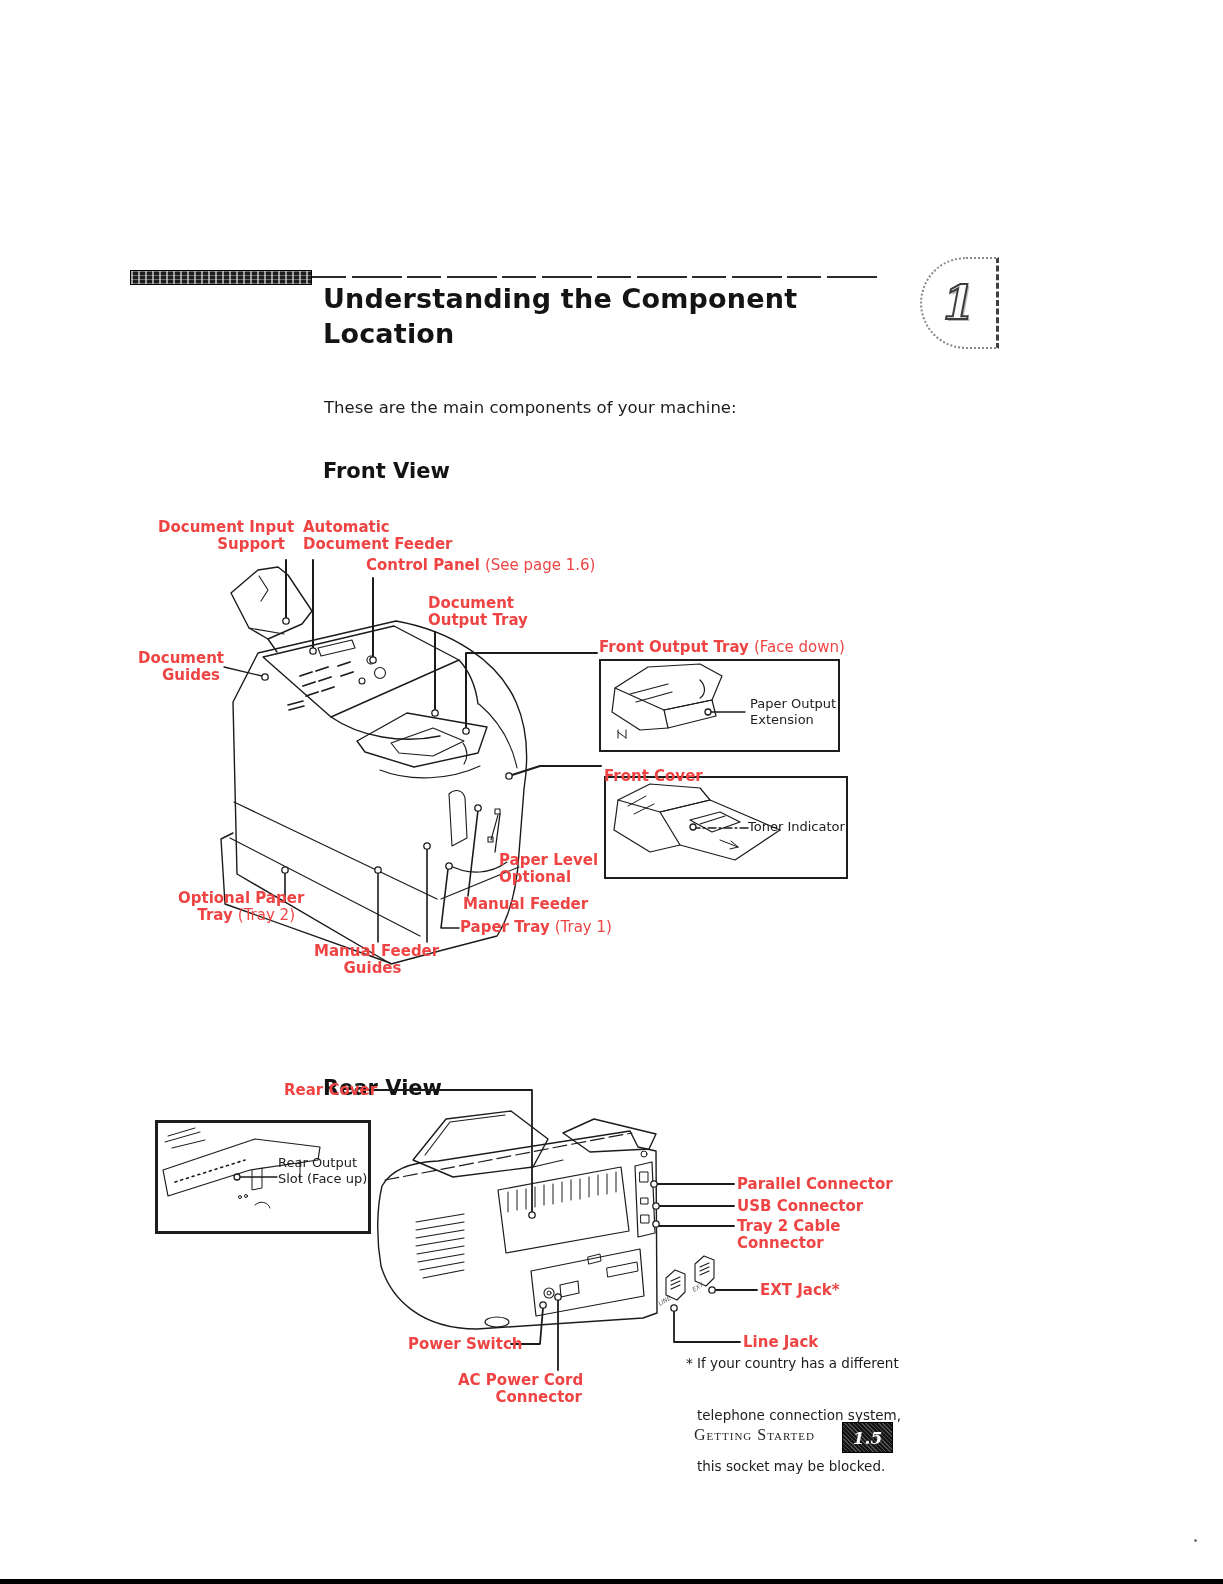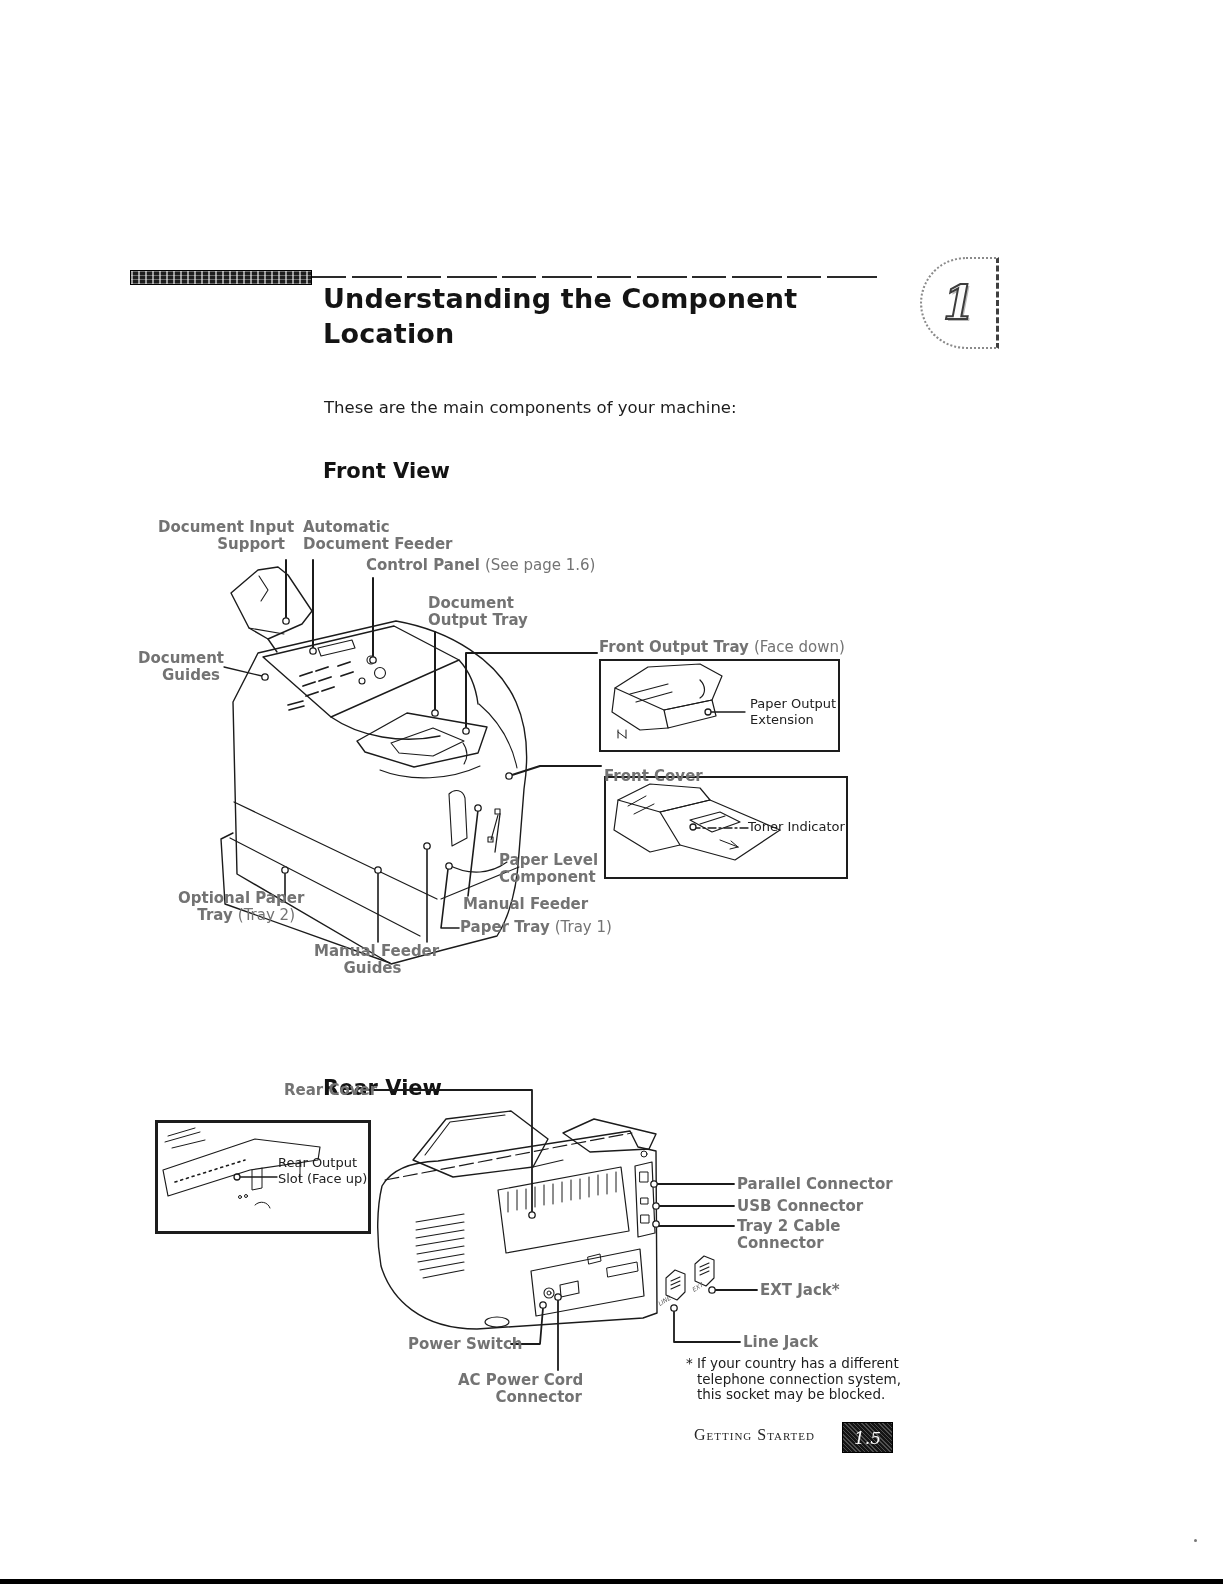--- a/index.html
+++ b/index.html
@@ -38,56 +38,56 @@
     position:absolute; left:323px; top:281px; width:480px;
     font-size:27px; font-weight:bold; line-height:35px; letter-spacing:.2px; color:#141414;
   }
   .intro{
     position:absolute; left:324px; top:398px; font-size:16.5px; color:#1c1c1c; white-space:nowrap;
   }
   .h2{
     position:absolute; font-size:21px; font-weight:bold; color:#131313; white-space:nowrap;
   }
   .lbl{
-    position:absolute; font-size:15px; font-weight:bold; color:#737373;
+    position:absolute; font-size:15px; font-weight:bold; color:#ef4444;
     line-height:16.5px; white-space:nowrap;
   }
   .lbl .note, .note{ font-weight:400; margin-left:5px; }
   .lbl-light{
     position:absolute; font-size:13px; font-weight:400; color:#202020;
     line-height:15.5px; white-space:nowrap;
   }
   .r{ text-align:right; }
   .c{ text-align:center; }
   .footnote{
     position:absolute; left:686px; top:1356px; font-size:13.5px; color:#1c1c1c; line-height:15.5px;
   }
   .footnote div{ white-space:nowrap; }
-  .footnote .ind{ padding-left:11px; }
+  .footnote .ind{ padding-left:11px;margin-top:36px; }
   
   .inset{
     position:absolute; border:2px solid #1d1d1d; background:#fff;
   }
   .inset-thick{ border-width:3px; }
   
   .footer-section{
     position:absolute; left:694px; top:1426px;
     font-variant:small-caps; font-size:16px; letter-spacing:1px; color:#262626; white-space:nowrap;font-family:Liberation Serif, serif;
   }
   .page-badge{
     position:absolute; left:842px; top:1422px; width:49px; height:29px;
     background:
       repeating-linear-gradient(45deg, rgba(255,255,255,.25) 0 1px, transparent 1px 3px),
       #141414;
     border:1px solid #000;
     display:flex; align-items:center; justify-content:center;
   }
   .page-badge .num{
     font-family:"DejaVu Serif","Liberation Serif",serif;
-    font-style:italic; font-weight:normal; font-size:17px; color:#fdfdfd;
+    font-style:italic; font-weight:bold; font-size:17px; color:#fdfdfd;
   }
   .bottom-bar{ position:absolute; left:0; bottom:0; width:100%; height:5px; background:#000; }
   .speck{ position:absolute; left:1194px; top:1539px; width:3px; height:3px; background:#777; border-radius:50%; }
   svg.overlay{ position:absolute; left:0; top:0; pointer-events:none; }
   .jacktag{ font-size:6px; fill:#555; font-style:italic; }
 </style>
 </head>
 <body>
 
 <div class="page">
@@ -349,21 +349,21 @@
     <div>Paper Output</div>
     <div>Extension</div>
   </div>
 
   <div class="lbl" style="left:604px; top:756px;margin-top:12px;">Front Cover</div>
 
   <div class="lbl-light" style="left:748px; top:819px;">Toner Indicator</div>
 
   <div class="lbl" style="left:499px; top:852px;">
     <div>Paper Level</div>
-    <div>Component</div>
+    <div>Optional</div>
   </div>
 
   <div class="lbl r" style="left:178px; top:890px; width:117px;">
     <div>Optional Paper</div>
     <div>
       <span>Tray</span><span class="note">(Tray 2)</span>
     </div>
   </div>
 
   <div class="lbl" style="left:463px; top:896px;">Manual Feeder</div>

